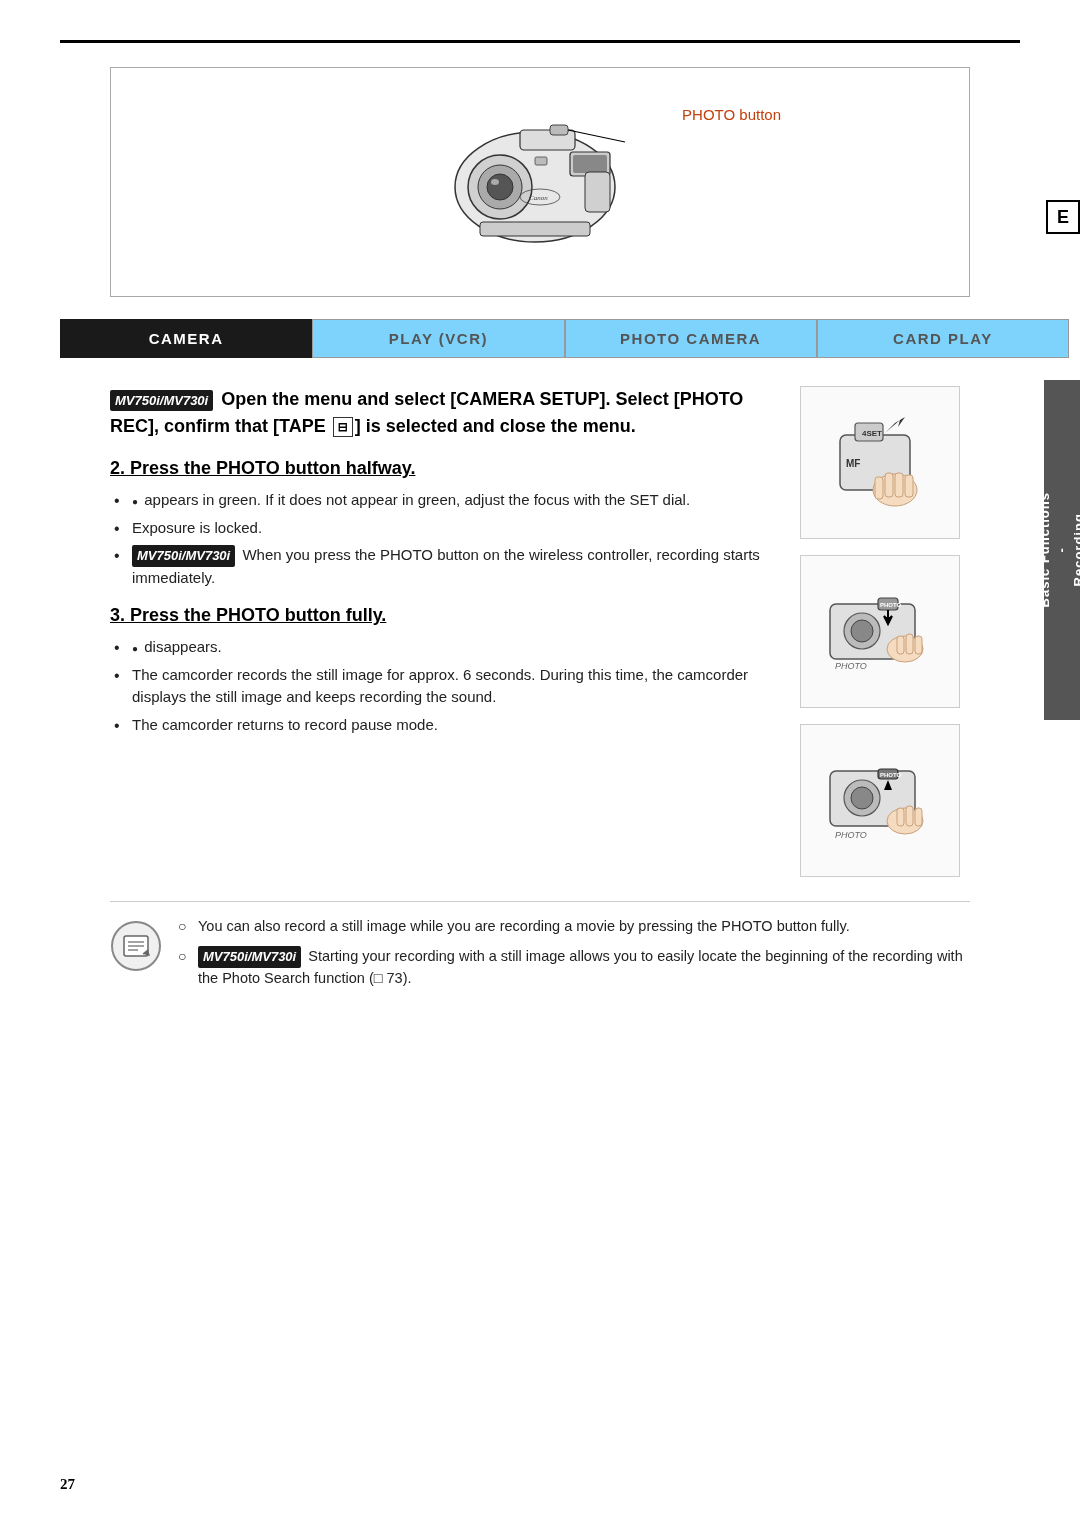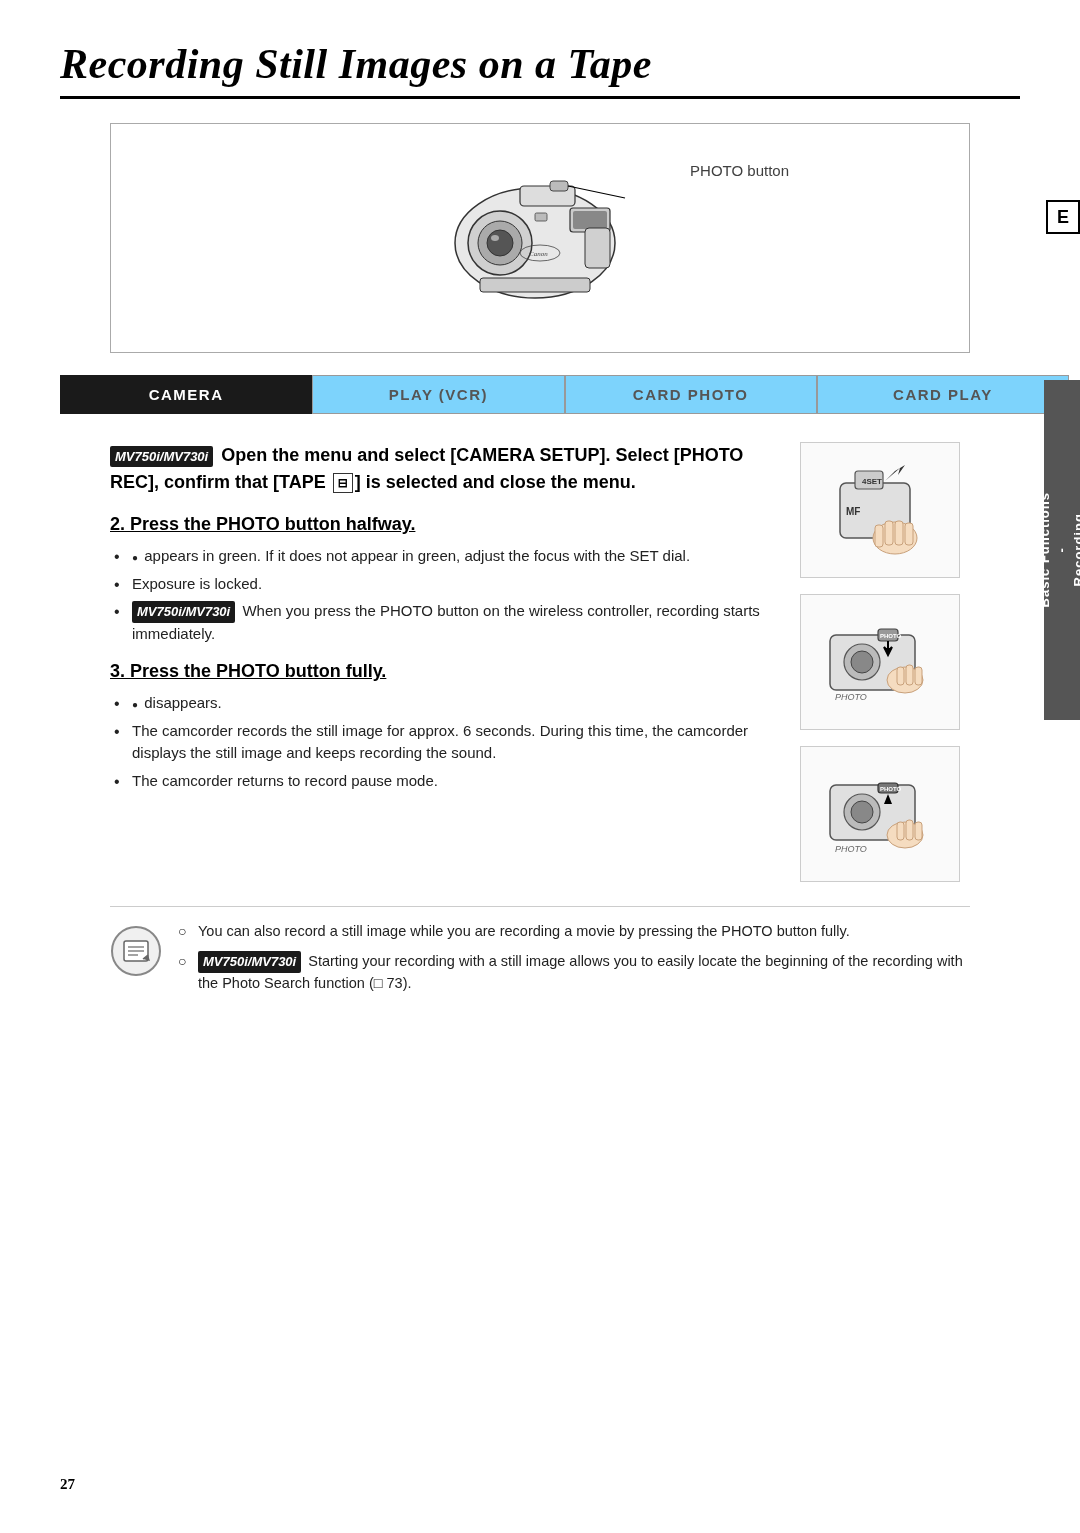--- a/index.html
+++ b/index.html
@@ -49,23 +49,23 @@
       position: relative;
       width: 100%;
       height: 100%;
       display: flex;
       align-items: center;
       justify-content: center;
     }
     .photo-button-label {
       position: absolute;
       top: 38px;
-      right: 180px;
+      right: 188px;
       font-size: 15px;
-      color: #404040;
+      color: #c2410c;
       font-family: Arial, sans-serif;
     }
     
     .mode-tabs {
       display: flex;
       width: 1009px;
       margin: 0 auto 28px auto;
       border: none;
     }
     .mode-tab {
@@ -250,21 +250,21 @@
       display: flex;
       align-items: center;
       justify-content: center;
       font-weight: bold;
       font-size: 18px;
       font-family: Arial, sans-serif;
     }
     
     .illus-box {
       width: 160px;
-      height: 136px;
+      height: 153px;
       border: 1.5px solid #ccc;
       display: flex;
       align-items: center;
       justify-content: center;
       background: #fafafa;
       overflow: hidden;
       text-align: center;
     }
     
     .camera-main-svg {
@@ -274,21 +274,20 @@
   </style>
 </head>
 <body>
 
 <div class="page-container">
 
   <div class="e-label">
     <span>E</span>
   </div>
 
-  <h1 class="page-title">Recording Still Images on a Tape</h1>
   <hr class="title-underline">
 
   <div class="camera-image-box">
     <div class="camera-svg-area">
 
       <svg class="camera-main-svg" viewBox="0 0 320 200" xmlns="http://www.w3.org/2000/svg">
 
         <ellipse cx="155" cy="105" rx="80" ry="55" fill="#e8e8e8" stroke="#333" stroke-width="1.5"></ellipse>
 
         <ellipse cx="120" cy="105" rx="32" ry="32" fill="#d0d0d0" stroke="#333" stroke-width="1.5"></ellipse>
@@ -314,21 +313,21 @@
 
         <rect x="155" y="75" width="12" height="8" rx="1.5" fill="#bbb" stroke="#444" stroke-width="0.8"></rect>
       </svg>
       <div class="photo-button-label">PHOTO button</div>
     </div>
   </div>
 
   <div class="mode-tabs">
     <div class="mode-tab active">CAMERA</div>
     <div class="mode-tab">PLAY (VCR)</div>
-    <div class="mode-tab">CARD PHOTO</div>
+    <div class="mode-tab">PHOTO CAMERA</div>
     <div class="mode-tab">CARD PLAY</div>
   </div>
 
   <div class="main-content">
 
     <div class="text-content">
 
       <p class="step1-text">
         <span class="model-badge">MV750i/MV730i</span>
         Open the menu and select [CAMERA SETUP]. Select [PHOTO REC], confirm that [TAPE <span class="tape-icon">⊟</span>] is selected and close the menu.

